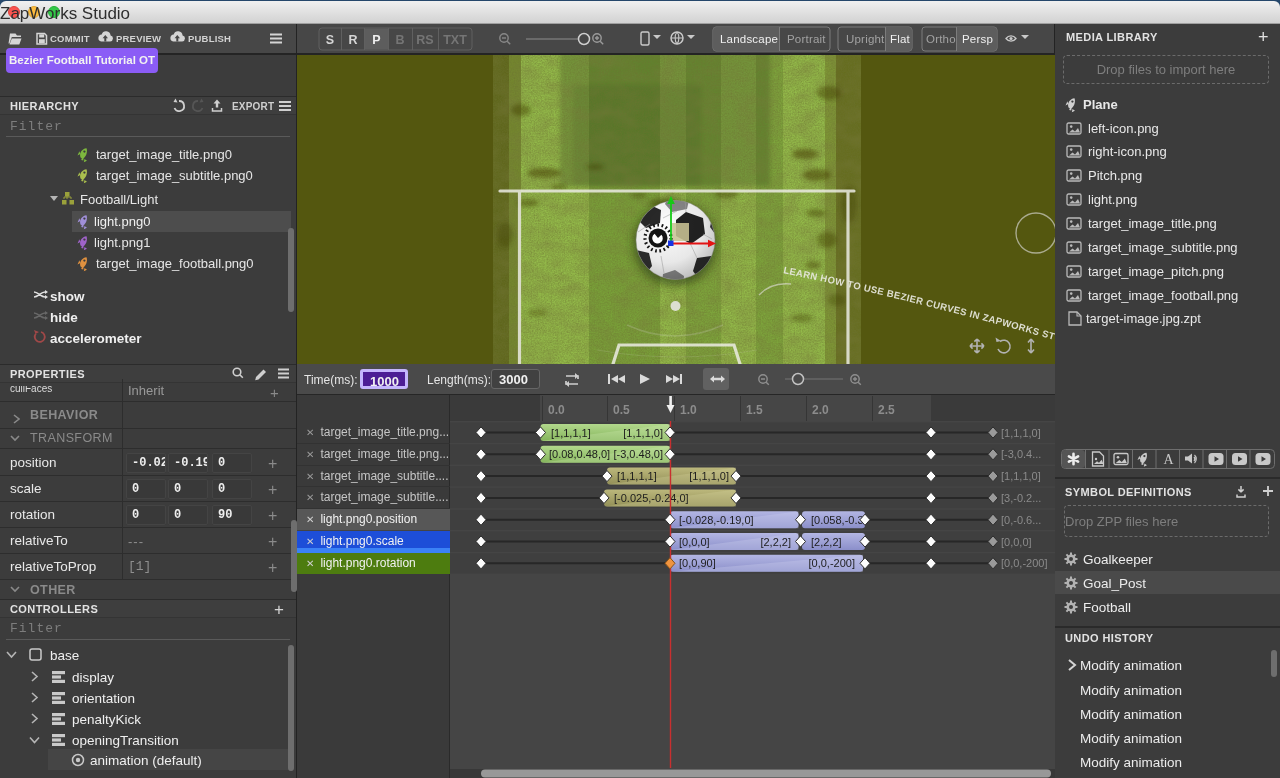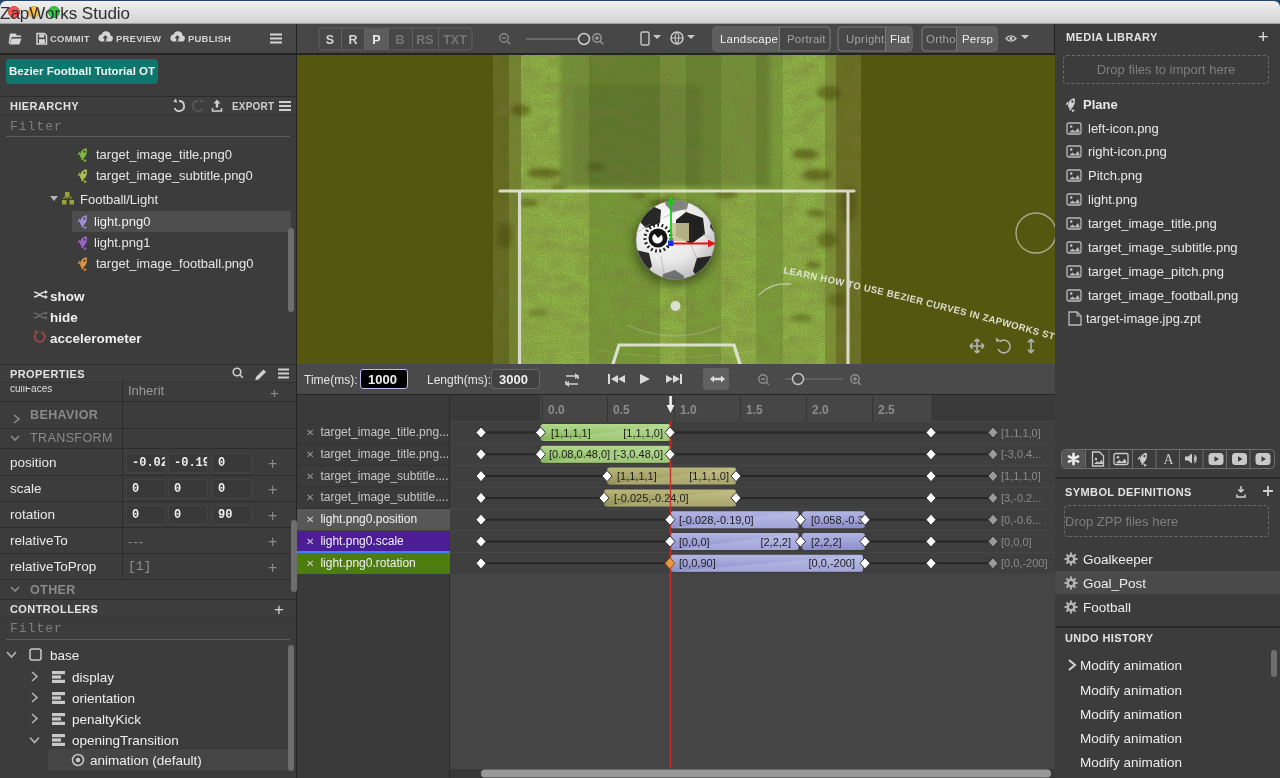--- a/index.html
+++ b/index.html
@@ -99,21 +99,21 @@
   <g>
     <path d="M709 14.5c2.6-3.4 7.4-3.4 10 0c-2.6 3.4-7.4 3.4-10 0z" fill="none" stroke="#c9c9c9" stroke-width="1.3"></path>
     <circle cx="714" cy="14.5" r="1.6" fill="#c9c9c9"></circle>
     <path d="M724 12l4 4 4-4z" fill="#c9c9c9" transform="translate(0,-1)"></path>
   </g>
 </svg>
 
 <div class="abs" style="left:296px;top:24px;width:1px;height:754px;background:#232323"></div>
 <div class="abs" style="left:1054px;top:24px;width:1px;height:754px;background:#232323"></div>
 
-<div class="abs" style="left:6px;top:59px;width:152px;height:25px;background:#0f766e;border-radius:4px;color:#f2f2f2;font-size:11.5px;font-weight:bold;line-height:25px;text-align:center;white-space:nowrap">Bezier Football Tutorial OT</div>
+<div class="abs" style="left:6px;top:48px;width:152px;height:25px;background:#8b5cf6;border-radius:4px;color:#f2f2f2;font-size:11.5px;font-weight:bold;line-height:25px;text-align:center;white-space:nowrap">Bezier Football Tutorial OT</div>
 
 <div class="abs" style="left:0;top:96px;width:296px;height:19px;background:#3e3e3e;border-top:1px solid #2b2b2b;border-bottom:1px solid #343434"></div>
 <div class="abs hdr" style="left:10px;top:100px">HIERARCHY</div>
 <svg class="abs" style="left:170px;top:97px" width="126" height="18" viewBox="0 0 126 18">
   <path d="M9 4a5 5 0 1 1-4.5 7" fill="none" stroke="#cfcfcf" stroke-width="1.8"></path>
   <path d="M5.5 1.5l-2 3.5 4 .6z" fill="#cfcfcf"></path>
   <path d="M28 4a5 5 0 1 0 4.5 7" fill="none" stroke="#555" stroke-width="1.8"></path>
   <path d="M31.5 1.5l2 3.5-4 .6z" fill="#555"></path>
   <path d="M47 2.5l3.5 4h-2.3v4h-2.4v-4h-2.3z" fill="#cfcfcf"></path>
   <path d="M42.5 11v3h9v-3" fill="none" stroke="#cfcfcf" stroke-width="1.5"></path>
@@ -405,21 +405,21 @@
     <path d="M680 291v-7M680 284l-2.6 2.6M680 284l2.6 2.6M680 291v7M680 298l-2.6-2.6M680 298l2.6-2.6M680 291h-7M673 291l2.6-2.6M673 291l2.6 2.6M680 291h7M687 291l-2.6-2.6M687 291l-2.6 2.6"></path>
     <path d="M703 286.5a6.3 6.3 0 1 1-2 7.5"></path>
     <path d="M698.5 282.5l1 4.5 4.5-1z" fill="#b2b2b2" stroke="none"></path>
     <path d="M734 284v14M734 284l-3 3.5M734 284l3 3.5M734 298l-3-3.5M734 298l3-3.5"></path>
   </g>
 </svg>
 </div>
 
 <div class="abs" style="left:297px;top:364px;width:758px;height:31px;background:#4a4a4a;border-bottom:1px solid #262626"></div>
 <div class="abs" style="left:304px;top:373px;font-size:12px;color:#e5e5e5">Time(ms):</div>
-<div class="abs" style="left:360px;top:369px;width:48px;height:20px;background:#000000;border:1px solid #c4b5fd;border-radius:3px;font-size:13px;font-weight:bold;color:#f0f0f0;line-height:19px;padding-left:7px">1000</div>
+<div class="abs" style="left:360px;top:369px;width:48px;height:20px;background:#4c1d95;border:3px solid #c4b5fd;border-radius:3px;font-size:13px;font-weight:bold;color:#f0f0f0;line-height:19px;padding-left:7px">1000</div>
 <div class="abs" style="left:427px;top:373px;font-size:12px;color:#e5e5e5">Length(ms):</div>
 <div class="abs" style="left:491px;top:369px;width:49px;height:20px;background:#414141;border:1px solid #666;border-radius:3px;font-size:13px;font-weight:bold;color:#f0f0f0;line-height:19px;padding-left:7px">3000</div>
 <div class="abs" style="left:703px;top:368px;width:26px;height:22px;background:#616161;border-radius:3px"></div>
 <svg class="abs" style="left:560px;top:364px" width="310" height="30" viewBox="0 0 310 30">
   <g stroke="#cfcfcf" stroke-width="1.7" fill="none">
     <path d="M6 12h12v3M18 20H6v-3"></path>
         <path d="M15 9l3.5 3-3.5 3z M9 23l-3.5-3 3.5-3z" fill="#cfcfcf" stroke="none"></path>
   </g>
   <g fill="#dadada">
     <path d="M48 10h2v10h-2z M58 11l-7 4 7 4z M65 11l-7 4 7 4z"></path>
@@ -441,21 +441,21 @@
 
 <div class="abs" style="left:297px;top:395px;width:153px;height:383px;background:#3a3a3a;border-right:1px solid #2a2a2a"></div>
 <div class="abs" style="left:297px;top:422px;width:153px;height:87px">
   <div style="height:21.8px;font-size:12px;color:#c6c6c6;line-height:21.8px;border-bottom:1px solid #323232;white-space:nowrap;overflow:hidden"><span style="color:#9a9a9a;padding:0 6px 0 9px;font-size:10px">✕</span>target_image_title.png...</div>
   <div style="height:21.8px;font-size:12px;color:#c6c6c6;line-height:21.8px;border-bottom:1px solid #323232;white-space:nowrap;overflow:hidden"><span style="color:#9a9a9a;padding:0 6px 0 9px;font-size:10px">✕</span>target_image_title.png...</div>
   <div style="height:21.8px;font-size:12px;color:#c6c6c6;line-height:21.8px;border-bottom:1px solid #323232;white-space:nowrap;overflow:hidden"><span style="color:#9a9a9a;padding:0 6px 0 9px;font-size:10px">✕</span>target_image_subtitle....</div>
   <div style="height:21.8px;font-size:12px;color:#c6c6c6;line-height:21.8px;border-bottom:1px solid #323232;white-space:nowrap;overflow:hidden"><span style="color:#9a9a9a;padding:0 6px 0 9px;font-size:10px">✕</span>target_image_subtitle....</div>
 </div>
 <div class="abs" style="left:297px;top:509px;width:153px;height:66px">
   <div style="height:21.8px;background:#575757;font-size:12px;color:#f2f2f2;line-height:21.8px;border-bottom:1px solid #444"><span style="color:#d0d0d0;padding:0 6px 0 9px;font-size:10px">✕</span>light.png0.position</div>
-  <div style="height:21.8px;background:#4c1d95;font-size:12px;color:#f2f2f2;line-height:21.8px;border-bottom:2px solid #3b82f6"><span style="color:#d0d0d0;padding:0 6px 0 9px;font-size:10px">✕</span>light.png0.scale</div>
+  <div style="height:21.8px;background:#1d4ed8;font-size:12px;color:#f2f2f2;line-height:21.8px;border-bottom:5px solid #3b82f6"><span style="color:#d0d0d0;padding:0 6px 0 9px;font-size:10px">✕</span>light.png0.scale</div>
   <div style="height:21.8px;background:#4d7c0f;font-size:12px;color:#f2f2f2;line-height:21.8px"><span style="color:#d0d0d0;padding:0 6px 0 9px;font-size:10px">✕</span>light.png0.rotation</div>
 </div>
 
 <svg class="abs" style="left:450px;top:395px" width="605" height="383" viewBox="0 0 605 383">
   <defs>
     <linearGradient id="gspan" x1="0" y1="0" x2="0" y2="1">
           <stop offset="0" stop-color="#b2d88c"></stop>
           <stop offset="1" stop-color="#85b55c"></stop>
         </linearGradient>
     <linearGradient id="ospan" x1="0" y1="0" x2="0" y2="1">

